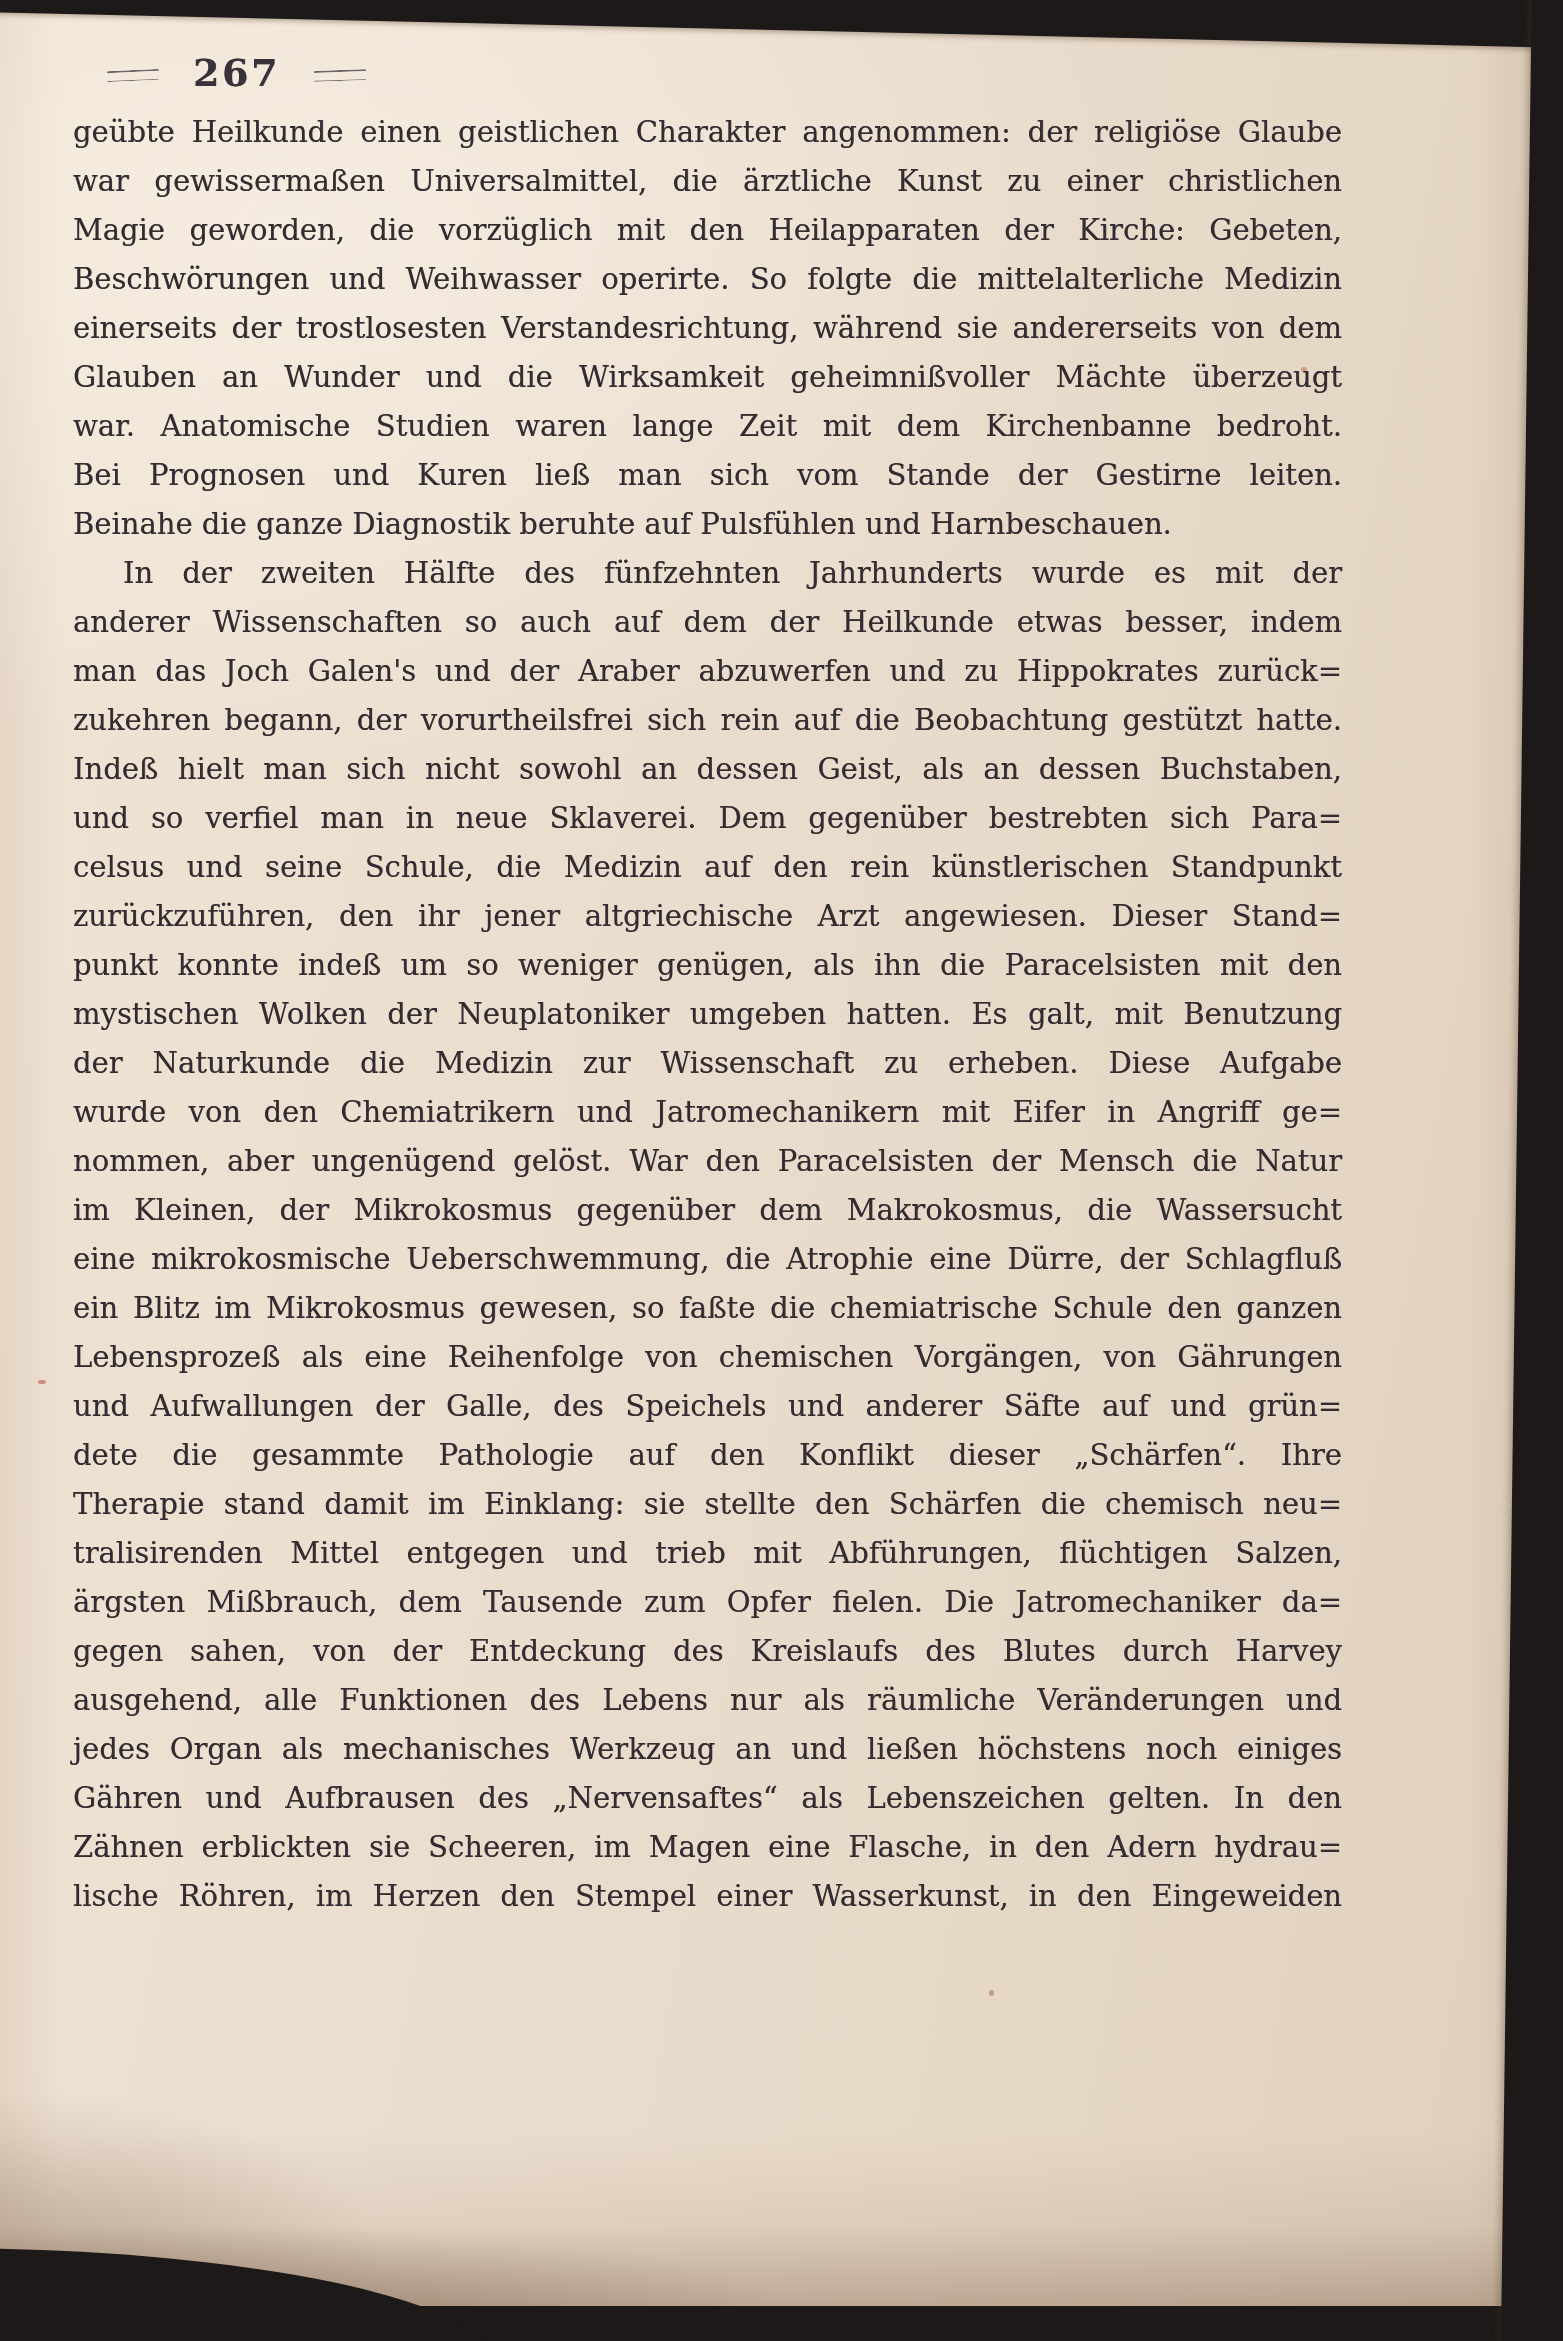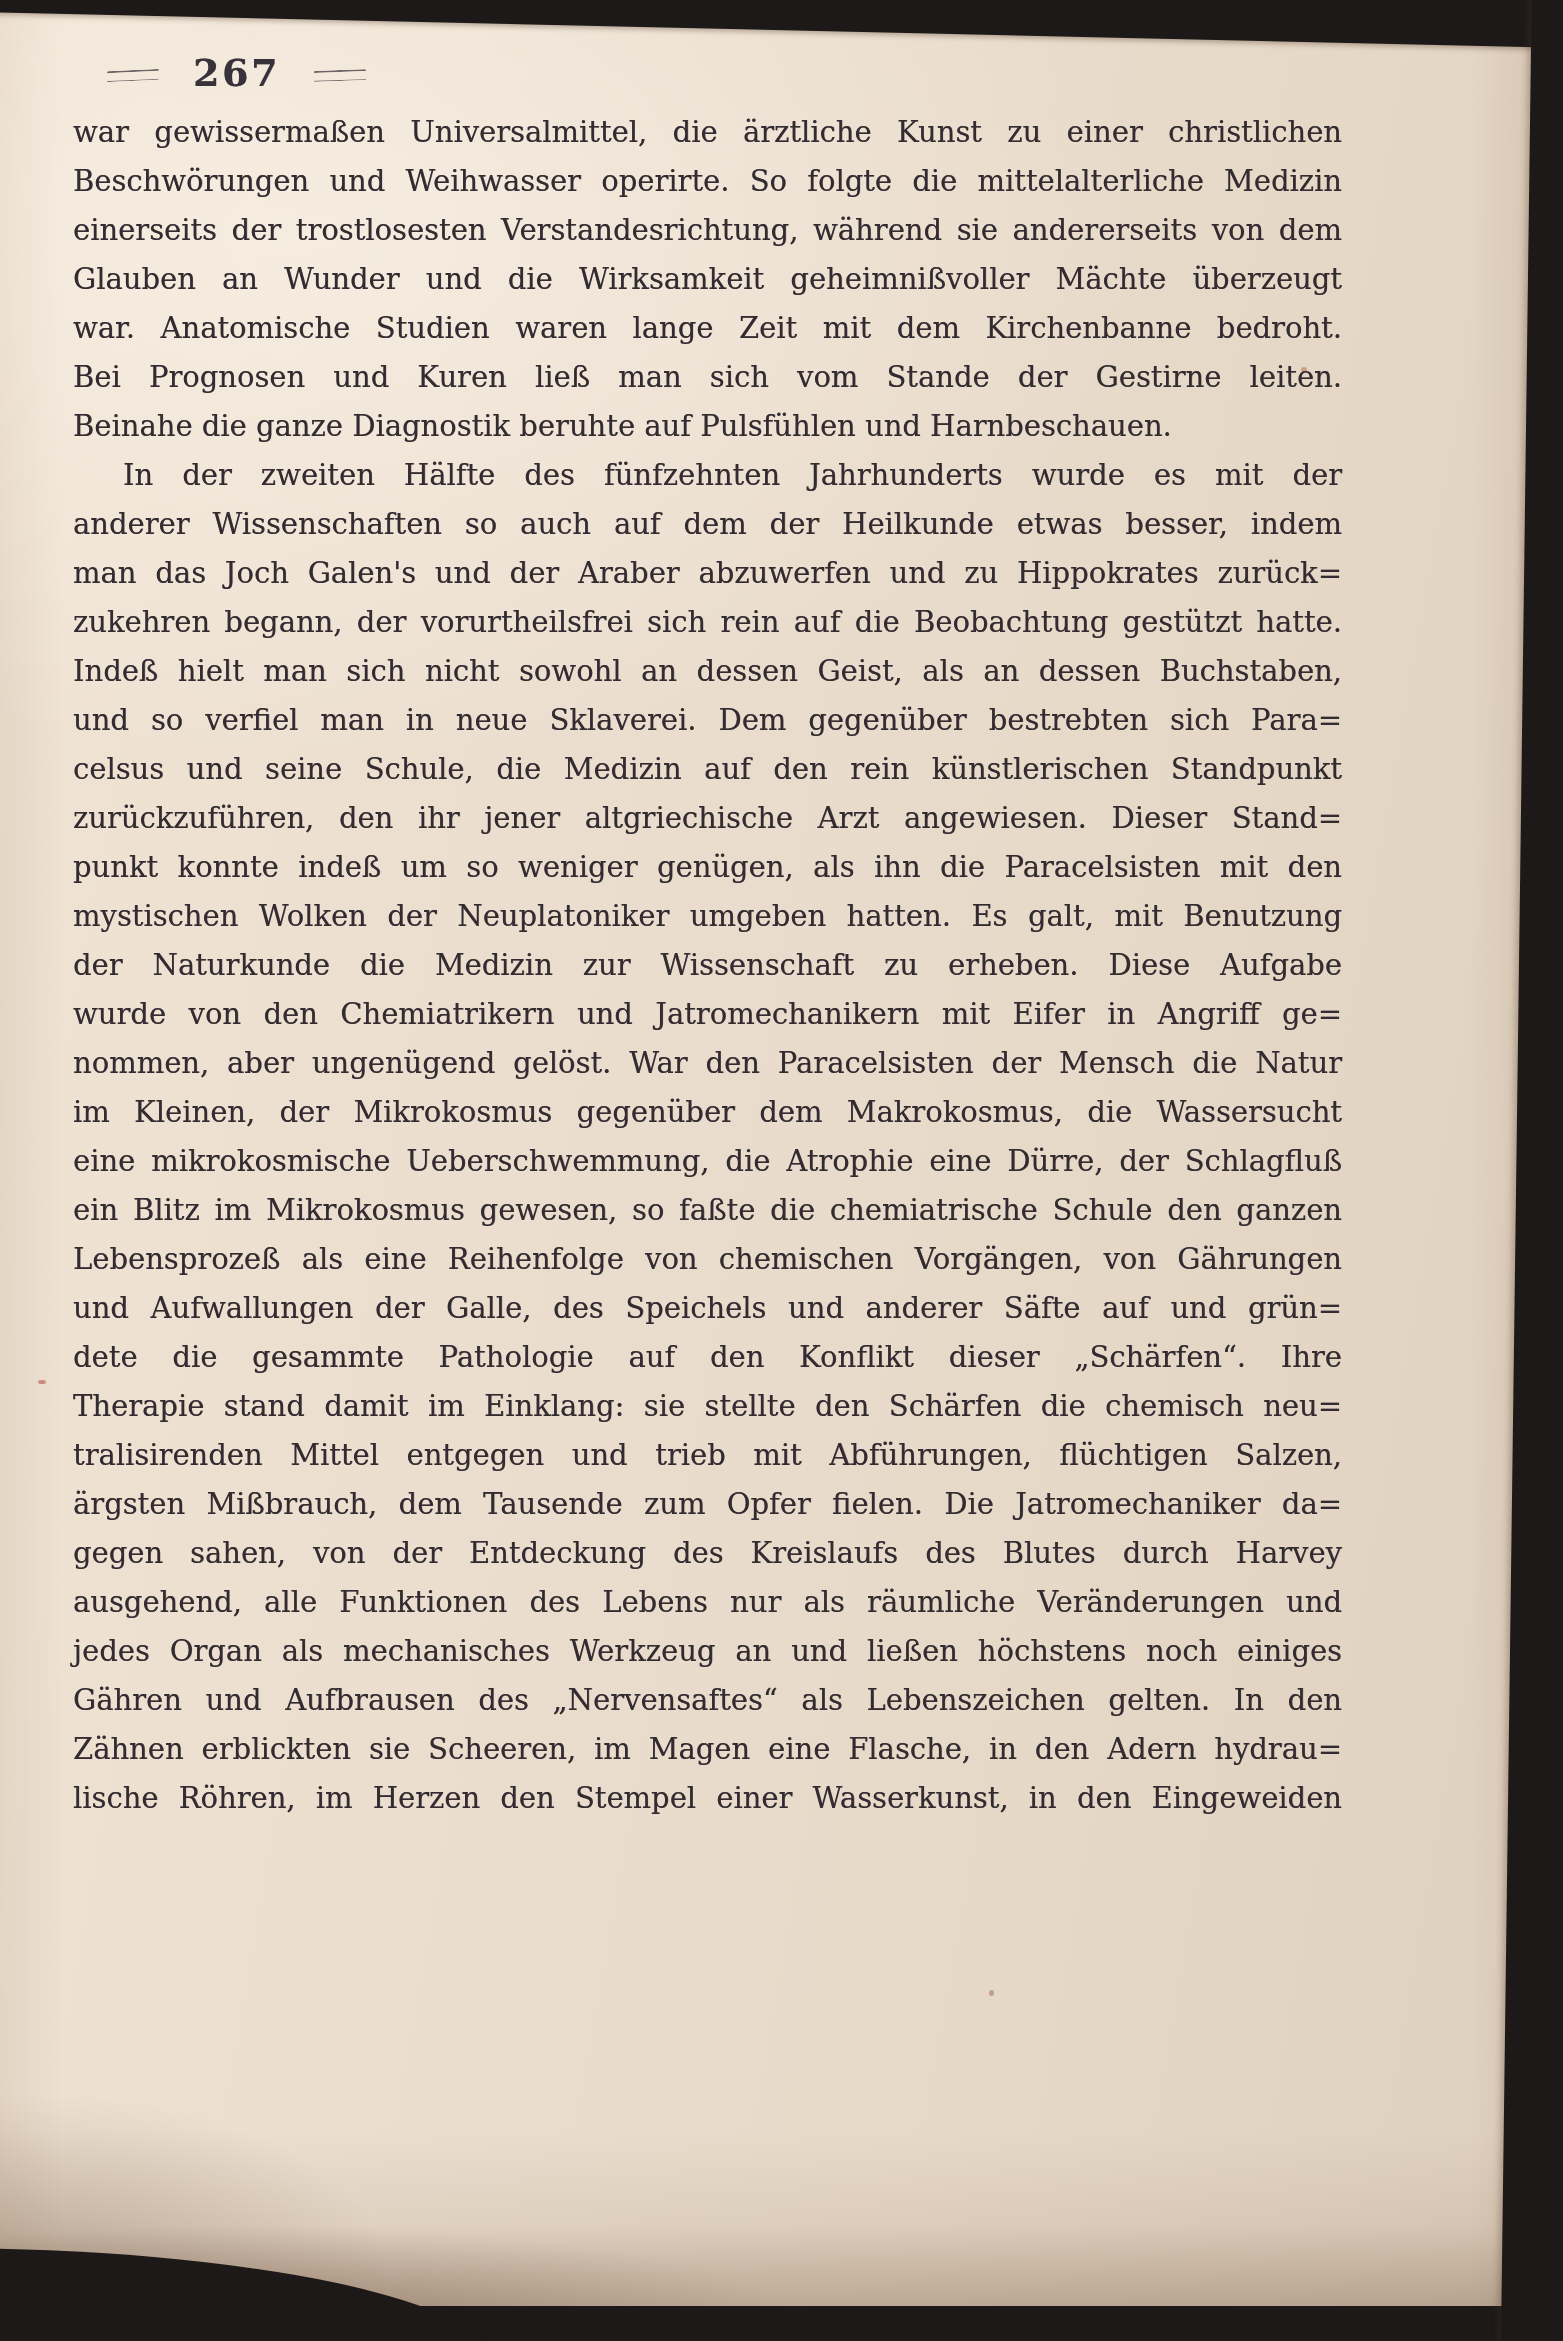--- a/index.html
+++ b/index.html
@@ -82,21 +82,23 @@
 
   <span class="speck s1"></span>
   <span class="speck s2"></span>
   <span class="speck s3"></span>
 
   <div class="header">
     <span class="double-dash left"></span><span class="page-number">267</span><span class="double-dash right"></span>
   </div>
 
   <div class="text-block" id="lines-container">
+      <div class="line">geübte Heilkunde einen geistlichen Charakter angenommen: der religiöse Glaube</div>
       <div class="line">war gewissermaßen Universalmittel, die ärztliche Kunst zu einer christlichen</div>
+      <div class="line">Magie geworden, die vorzüglich mit den Heilapparaten der Kirche: Gebeten,</div>
       <div class="line">Beschwörungen und Weihwasser operirte. So folgte die mittelalterliche Medizin</div>
       <div class="line">einerseits der trostlosesten Verstandesrichtung, während sie andererseits von dem</div>
       <div class="line">Glauben an Wunder und die Wirksamkeit geheimnißvoller Mächte überzeugt</div>
       <div class="line">war. Anatomische Studien waren lange Zeit mit dem Kirchenbanne bedroht.</div>
       <div class="line">Bei Prognosen und Kuren ließ man sich vom Stande der Gestirne leiten.</div>
       <div class="line lastleft">Beinahe die ganze Diagnostik beruhte auf Pulsfühlen und Harnbeschauen.</div>
       <div class="line indent">In der zweiten Hälfte des fünfzehnten Jahrhunderts wurde es mit der</div>
       <div class="line">anderer Wissenschaften so auch auf dem der Heilkunde etwas besser, indem</div>
       <div class="line">man das Joch Galen's und der Araber abzuwerfen und zu Hippokrates zurück=</div>
       <div class="line">zukehren begann, der vorurtheilsfrei sich rein auf die Beobachtung gestützt hatte.</div>

